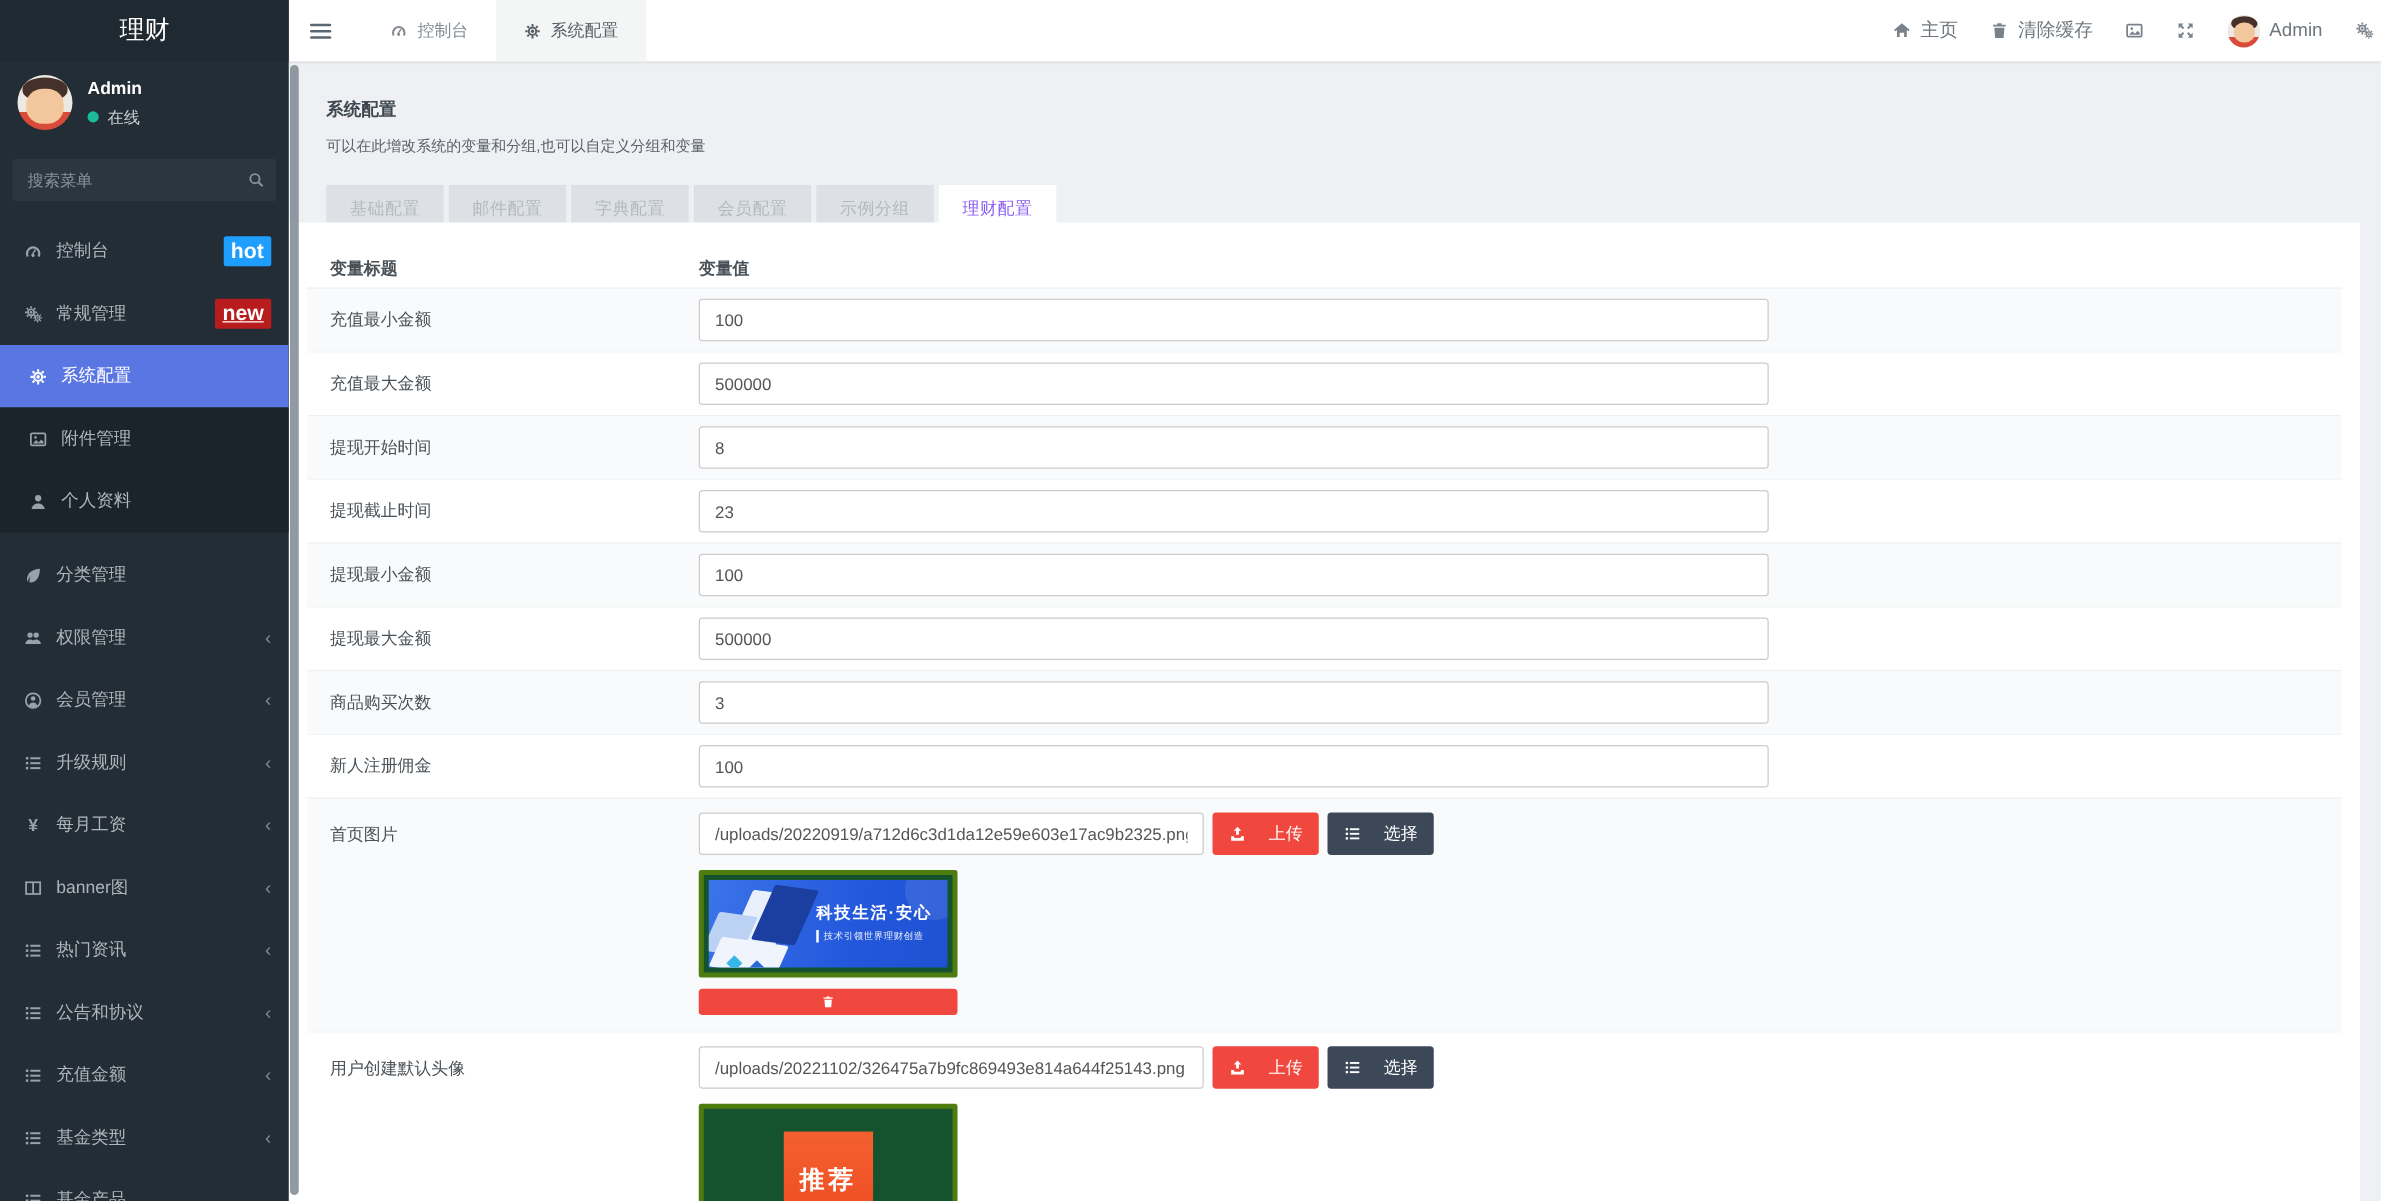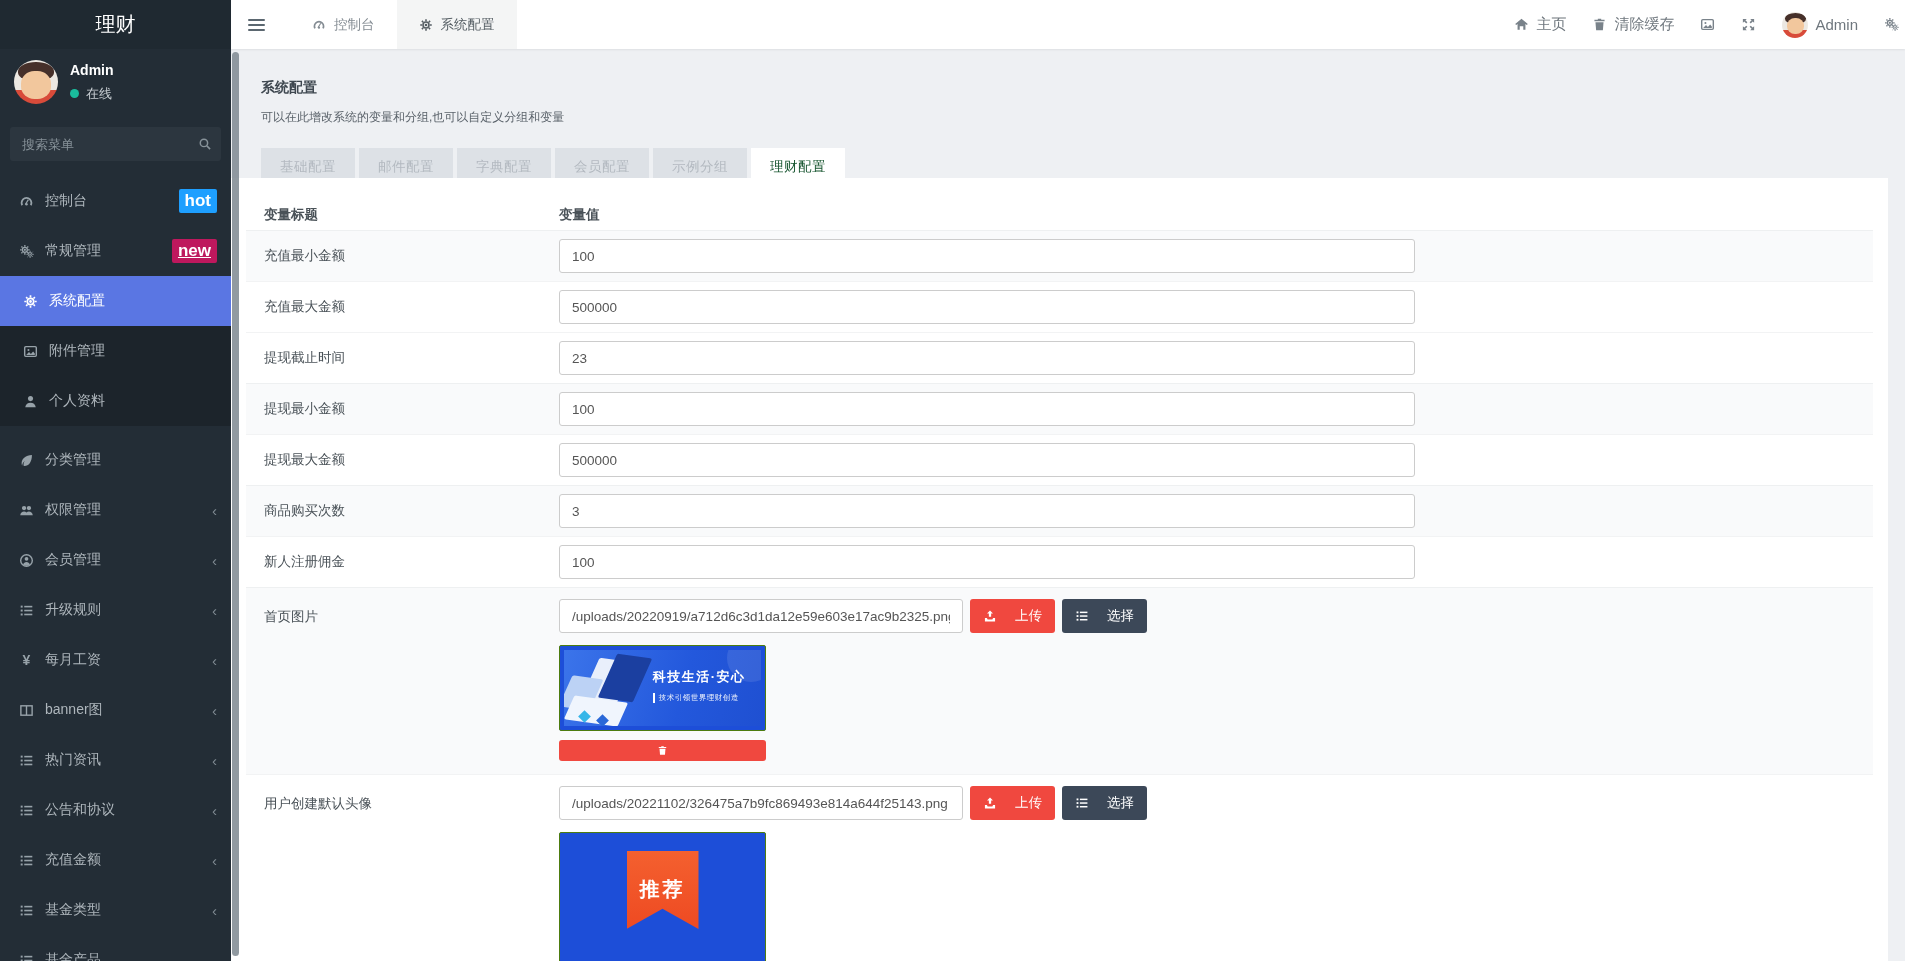--- a/index.html
+++ b/index.html
@@ -47,40 +47,40 @@
   .tb-avatar { width:26px; height:26px; }
   .tr-last { margin-right:-7px; }
 
   
   .main { position:absolute; left:231px; top:49px; right:0; bottom:0; background:#eef0f3; overflow:hidden; }
   .page-head { padding:30px 30px 0; }
   .page-title { font-size:14px; font-weight:bold; color:#3f4850; }
   .page-sub { font-size:12px; color:#5a626a; margin-top:12px; }
   .group-tabs { display:flex; margin-top:22px; padding-left:30px; }
   .group-tab { height:38px; display:flex; align-items:center; padding:0 19px; background:#dde1e6; color:#b3b9c0; font-size:13.5px; margin-right:4px; cursor:pointer; letter-spacing:.5px; }
-  .group-tab.active { background:#fff; color:#14532d; }
+  .group-tab.active { background:#fff; color:#8b5cf6; }
   .sheet { position:absolute; top:129px; left:0; width:1657px; bottom:0; background:#fff; }
 
   .config-table { margin:21px 15px 0; font-size:13.5px; color:#4a5258; }
   .t-head { display:flex; height:31px; align-items:center; font-weight:bold; }
   .th-label { width:313px; padding-left:18px; }
   .trow { display:flex; border-top:1px solid #f2f3f4; min-height:50px; align-items:center; }
   .trow.stripe { background:#f9fafb; border-color:#eef0f1; }
   .cell-label { width:313px; padding-left:18px; align-self:stretch; display:flex; align-items:center; flex:none; }
   .trow.tall { align-items:flex-start; }
   .trow.tall .cell-label { align-items:flex-start; padding-top:20px; }
   .cell-value { flex:1; padding:8px 0; }
   .trow.tall .cell-value { padding:11px 0 13px; }
   input.cfg { height:34px; border:1px solid #ccc; border-radius:3px; padding:0 12px; font-size:13.5px; color:#555; width:856px; background:#fff; outline:none; }
   .trow.tall input.cfg { width:404px; }
   .ig { display:flex; gap:7px; align-items:center; }
   .btn { height:34px; display:inline-flex; align-items:center; gap:18px; padding:0 13px; border:none; border-radius:3px; color:#fff; font-size:13.5px; cursor:pointer; font-family:inherit; }
   .btn .ic { width:14px; height:14px; }
 
-  .preview-box { margin-top:12px; width:207px; height:86px; border:1px solid #4d7c0f; background:#1d4ed8; border-radius:2px; padding:4px; cursor:pointer; }
+  .preview-box { margin-top:12px; width:207px; height:86px; border:4px solid #4d7c0f; background:#14532d; border-radius:2px; padding:4px; cursor:pointer; }
   .preview-box.pv-ribbon { height:150px; }
   .banner { width:100%; height:100%; position:relative; overflow:hidden; background:linear-gradient(105deg,#3b74ea 0%,#2358dc 60%,#1f50d2 100%); }
   .bn-s1 { position:absolute; left:26px; top:8px; width:34px; height:50px; background:#e9effb; transform:rotate(24deg) skewY(-16deg); border-radius:2px; }
   .bn-s2 { position:absolute; left:44px; top:4px; width:34px; height:48px; background:#1b3fa0; transform:rotate(24deg) skewY(-16deg); border-radius:2px; }
   .bn-s3 { position:absolute; left:2px; top:26px; width:30px; height:34px; background:#bcd2f5; transform:rotate(24deg) skewY(-16deg); border-radius:2px; }
   .bn-s4 { position:absolute; left:6px; top:48px; width:52px; height:26px; background:#f0f5fd; transform:rotate(24deg) skewY(-16deg); border-radius:2px; }
   .bn-s5 { position:absolute; left:16px; top:62px; width:9px; height:9px; background:#35b6e8; transform:rotate(45deg); }
   .bn-s6 { position:absolute; left:34px; top:66px; width:9px; height:9px; background:#2a68d8; transform:rotate(45deg); }
   .bn-s7 { position:absolute; right:-14px; top:-16px; width:48px; height:48px; border-radius:50%; background:rgba(255,255,255,.10); }
   .bn-t1 { position:absolute; left:45%; top:24%; color:#fff; font-size:13px; font-weight:bold; letter-spacing:1.5px; white-space:nowrap; }
@@ -200,21 +200,21 @@
 
   </div>
 
   <div class="menu-item">
     <span class="mi-icon">
           <svg class="ic">
             <use href="#i-cogs"></use>
           </svg>
         </span>
     <span class="mi-label">常规管理</span>
-    <span class="mi-badge" style="background: #be185d; text-decoration: underline;">new</span>
+    <span class="mi-badge" style="background: #b91c1c; text-decoration: underline;">new</span>
 
   </div>
 
   <div class="menu-item active sub" style="background: rgb(90, 118, 227);">
     <span class="mi-icon">
           <svg class="ic">
             <use href="#i-gear"></use>
           </svg>
         </span>
     <span class="mi-label">系统配置</span>
@@ -459,20 +459,26 @@
     </div>
   </div>
 
   <div class="trow">
     <div class="cell-label">充值最大金额</div>
     <div class="cell-value">
       <input class="cfg" value="500000" style="">
     </div>
   </div>
 
+  <div class="trow stripe">
+    <div class="cell-label">提现开始时间</div>
+    <div class="cell-value">
+      <input class="cfg" value="8" style="">
+    </div>
+  </div>
 
   <div class="trow">
     <div class="cell-label">提现截止时间</div>
     <div class="cell-value">
       <input class="cfg" value="23" style="">
     </div>
   </div>
 
   <div class="trow stripe">
     <div class="cell-label">提现最小金额</div>

